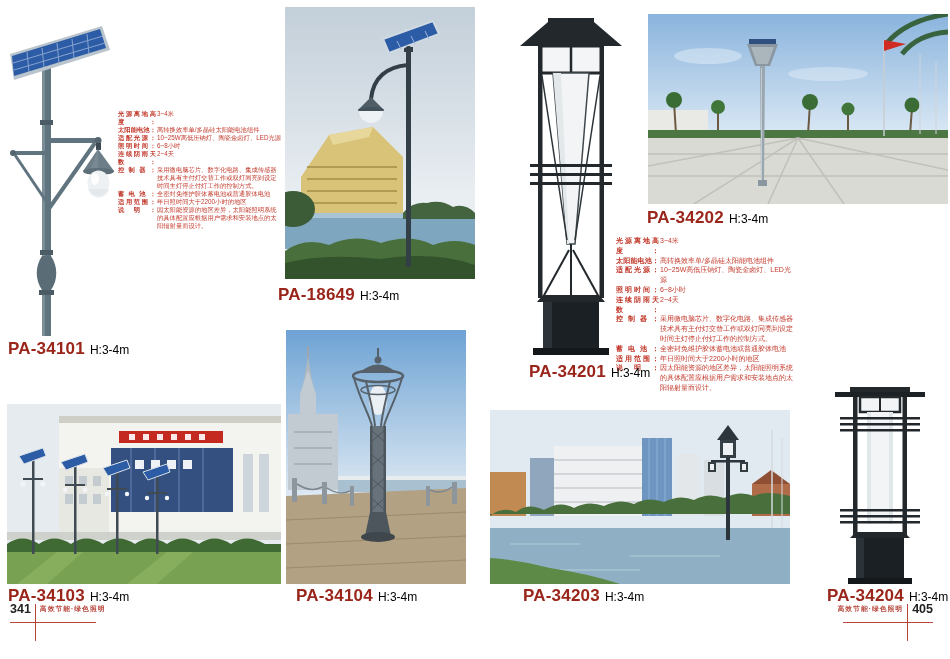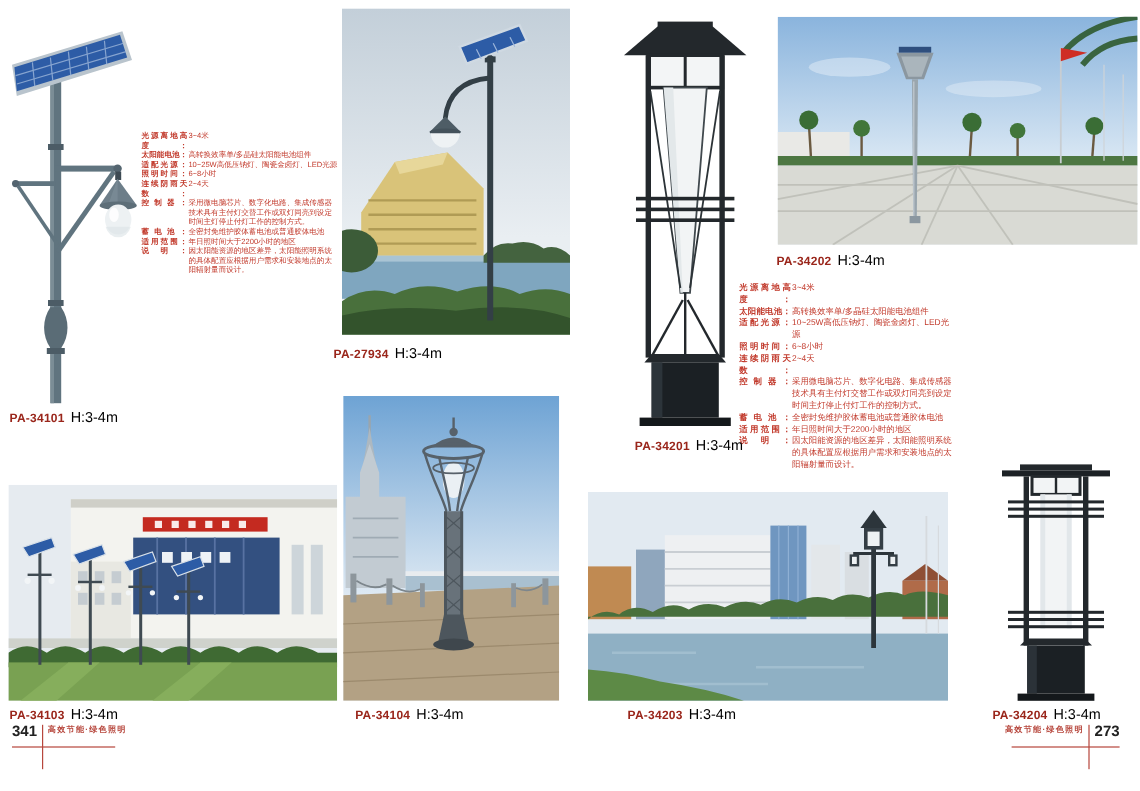--- a/index.html
+++ b/index.html
@@ -9,21 +9,21 @@
   }
   html,body{margin:0;padding:0;background:#ffffff;}
   body{
     width:950px;height:659px;position:relative;overflow:hidden;
     font-family:"Liberation Sans","DejaVu Sans",sans-serif;
   }
   .photo{position:absolute;}
   .photo svg{display:block;width:100%;height:100%;}
 
   .model-label{position:absolute;white-space:nowrap;line-height:1;}
-  .model-label .model{color:var(--model-red);font-weight:bold;font-size:10px;letter-spacing:0.2px;}
+  .model-label .model{color:var(--model-red);font-weight:bold;font-size:17px;letter-spacing:0.2px;}
   .model-label .height{color:#000000;font-size:12px;margin-left:5px;}
 
   .spec{position:absolute;color:var(--spec-red);}
   .spec-left{left:118px;top:110px;width:164px;font-size:6.3px;line-height:8px;}
   .spec-right{left:616px;top:236px;width:178px;font-size:7px;line-height:9.8px;}
   .spec-row{display:flex;}
   .spec-label{font-weight:bold;text-align:justify;text-align-last:justify;}
   .spec-left .spec-label{flex:0 0 38px;}
   .spec-right .spec-label{flex:0 0 43px;}
   .spec-value{flex:1;margin-left:1px;}
@@ -490,21 +490,21 @@
       <rect x="26" y="153" width="48" height="40" fill="#1b2024"></rect>
       <rect x="26" y="153" width="8" height="40" fill="#2b3238"></rect>
       <rect x="18" y="193" width="64" height="6" fill="#14181b"></rect>
     </svg>
   </div>
 
   <div class="model-label" style="left:8px;top:340px;">
     <span class="model">PA-34101</span><span class="height">H:3-4m</span>
   </div>
   <div class="model-label" style="left:278px;top:286px;">
-    <span class="model">PA-27934</span><span class="height">H:3-4m</span>
+    <span class="model">PA-18649</span><span class="height">H:3-4m</span>
   </div>
   <div class="model-label" style="left:529px;top:363px;text-align:right;">
     <span class="model">PA-34201</span><span class="height">H:3-4m</span>
   </div>
   <div class="model-label" style="left:647px;top:209px;">
     <span class="model">PA-34202</span><span class="height">H:3-4m</span>
   </div>
   <div class="model-label" style="left:8px;top:587px;">
     <span class="model">PA-34103</span><span class="height">H:3-4m</span>
   </div>
@@ -524,18 +524,18 @@
       <span class="footer-vline"></span>
       <span class="footer-slogan">高效节能·绿色照明</span>
     </div>
     <div class="footer-underline"></div>
   </div>
 
   <div class="footer footer-right">
     <div class="footer-inner">
       <span class="footer-slogan">高效节能·绿色照明</span>
       <span class="footer-vline"></span>
-      <span class="page-num">273</span>
+      <span class="page-num">405</span>
     </div>
     <div class="footer-underline"></div>
   </div>
 
 </div>
 
 </body></html>

